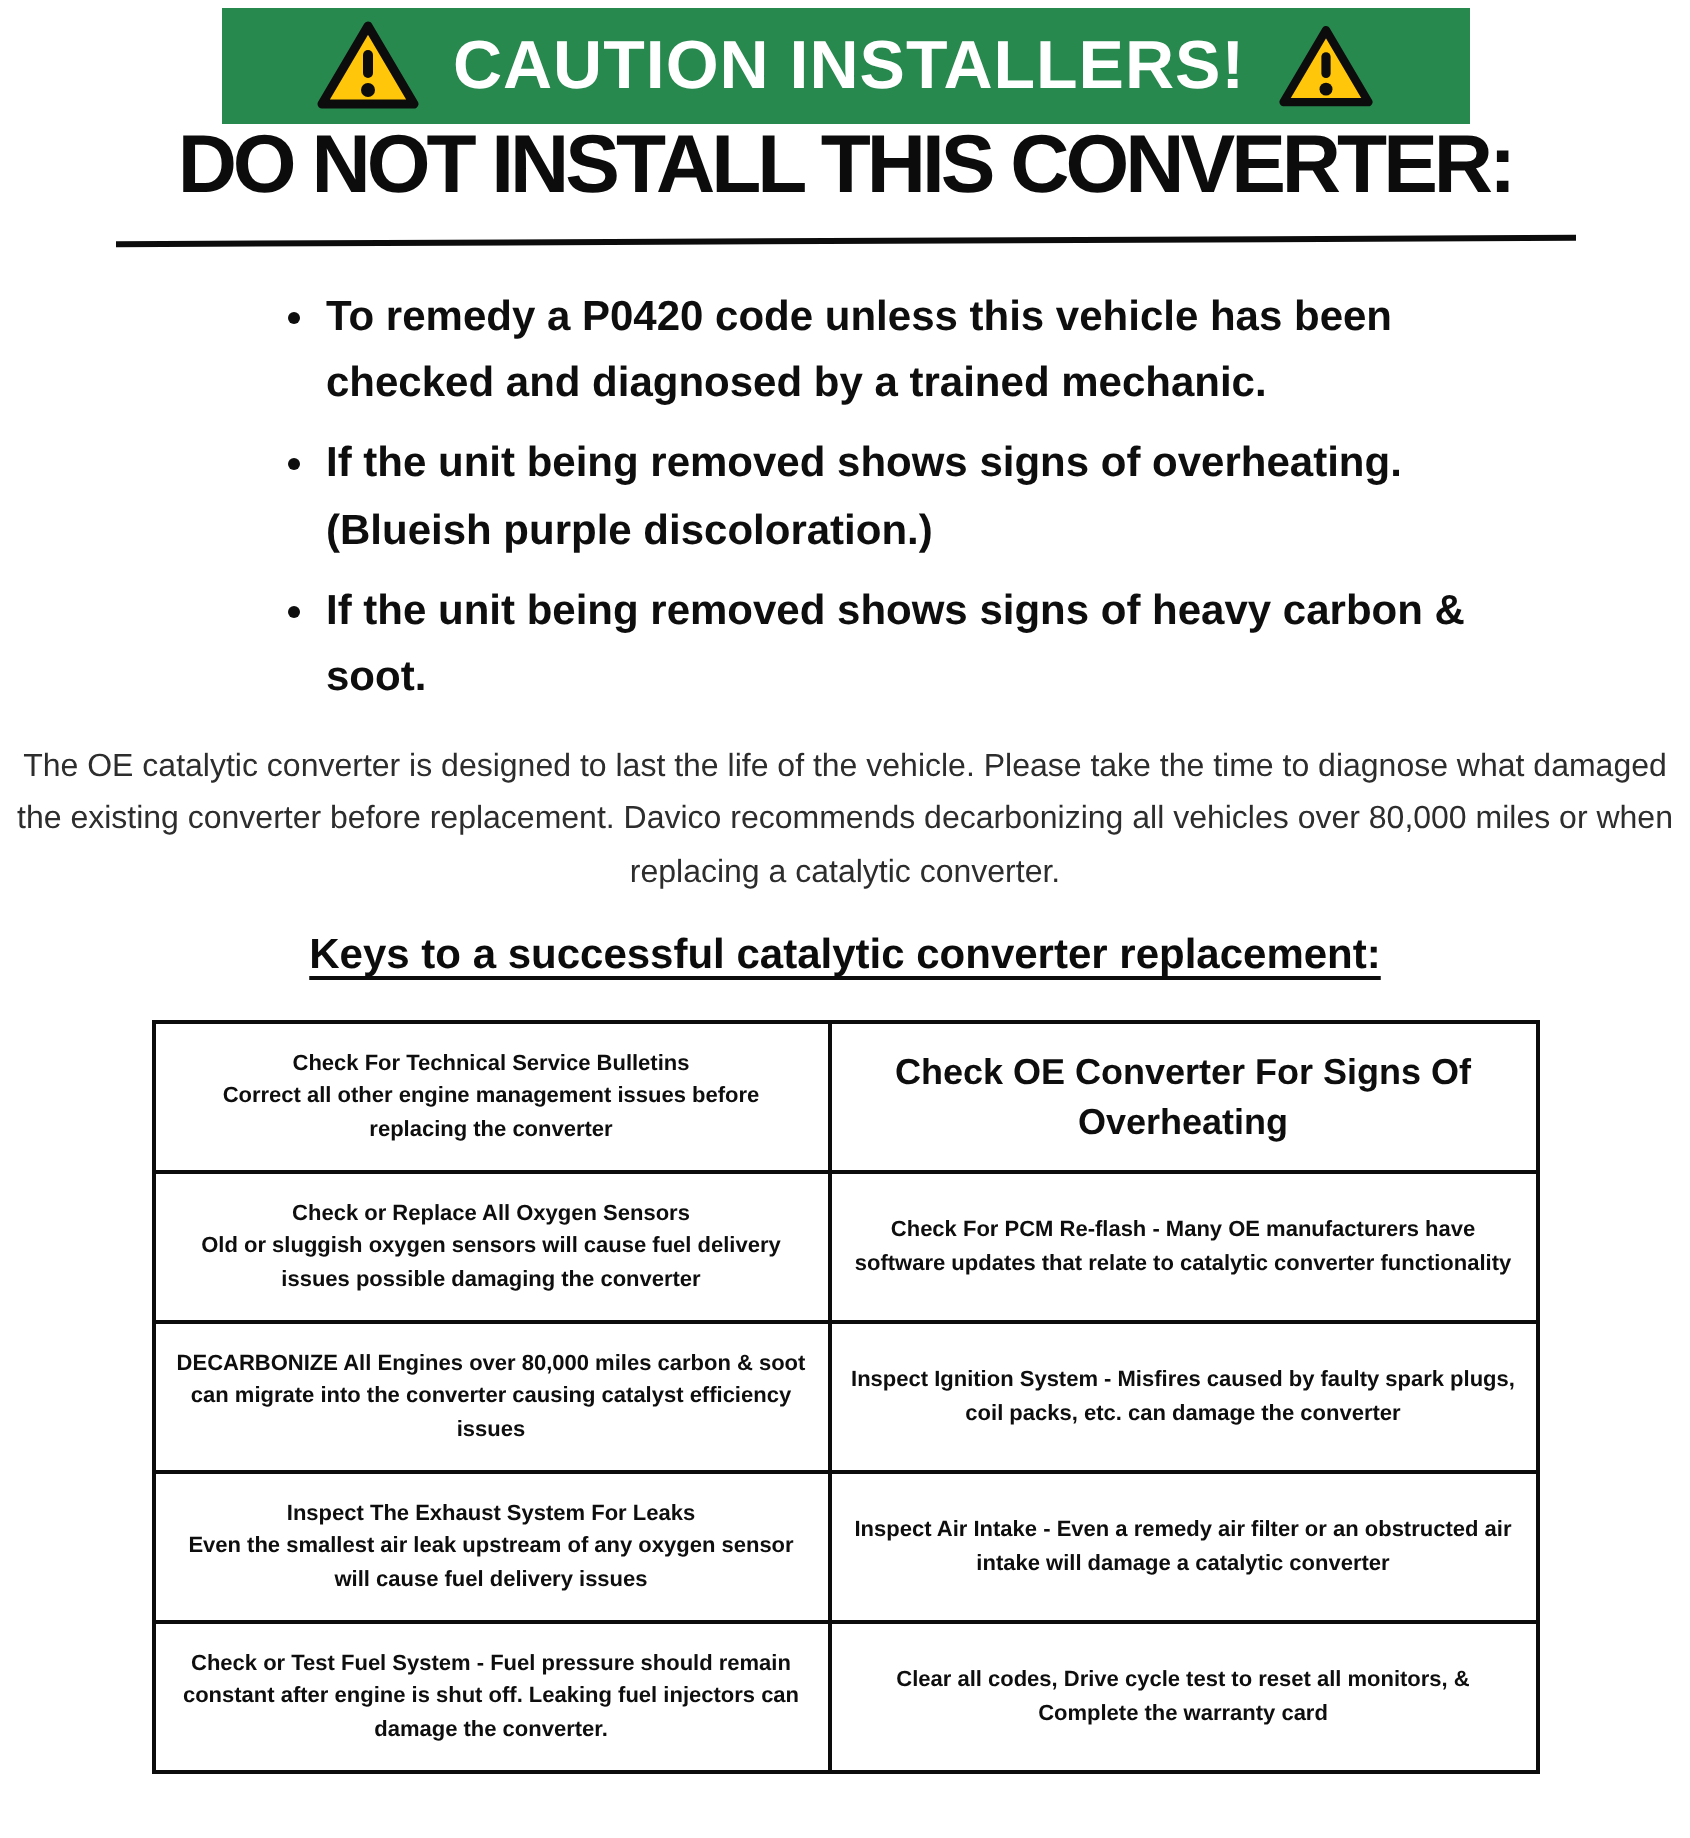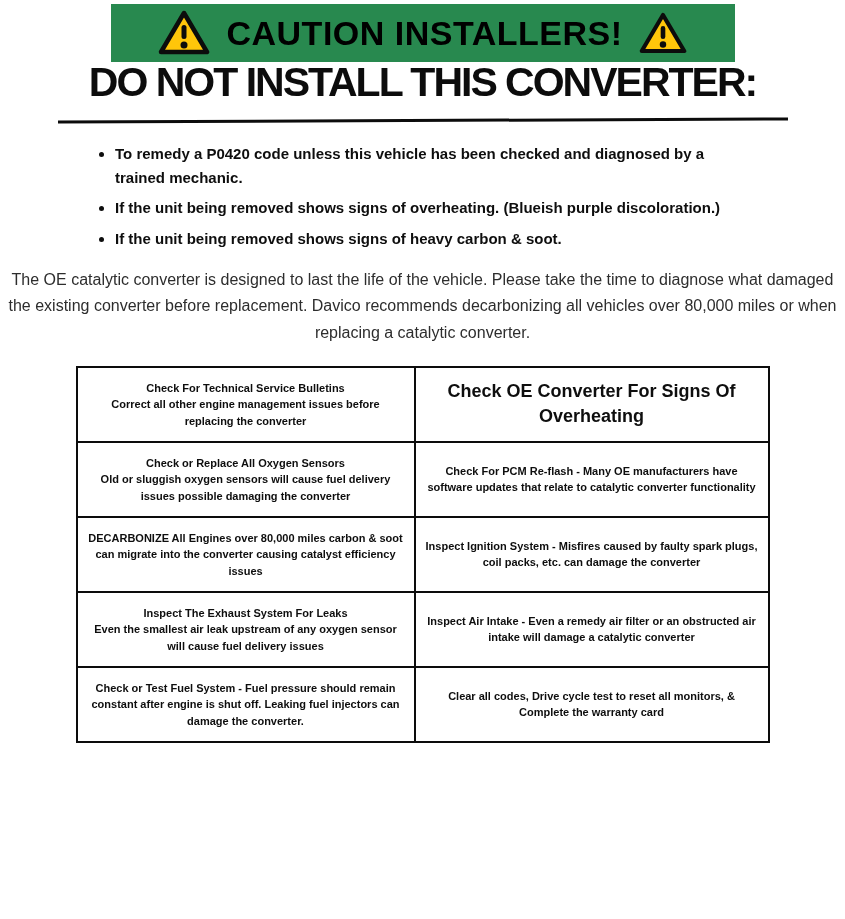--- a/index.html
+++ b/index.html
@@ -18,21 +18,21 @@
     width: 624px;
     height: 58px;
     margin: 4px auto 0 auto;
     background: #28894F;
     display: flex;
     align-items: center;
     justify-content: center;
     gap: 16px;
   }
   .banner-title {
-    color: #000000;
+    color: #ffffff;
     font-size: 34px;
     font-weight: 800;
     letter-spacing: 0.5px;
     white-space: nowrap;
   }
   .warn-svg { display: block; }
 
   
   .headline {
     text-align: center;
@@ -51,25 +51,26 @@
     margin: 16px auto 0 auto;
     transform: rotate(-0.25deg);
   }
 
   
   .bullets {
     margin: 20px 100px 0 115px;
     list-style: disc;
   }
   .bullets li {
-    font-size: 15px;
+    font-size: 21px;
     font-weight: 700;
     line-height: 1.58;
     margin-bottom: 7px;
     color: #0e0e0e;
+    margin-left: 48px;
   }
 
   
   .intro {
     margin: 16px auto 0 auto;
     width: 835px;
     text-align: center;
     font-size: 16px;
     font-weight: 400;
     color: #2d2d2d;
@@ -135,20 +136,21 @@
   <div class="divider"></div>
 
   <ul class="bullets">
     <li>To remedy a P0420 code unless this vehicle has been checked and diagnosed by a trained mechanic.</li>
     <li>If the unit being removed shows signs of overheating. (Blueish purple discoloration.)</li>
     <li>If the unit being removed shows signs of heavy carbon &amp; soot.</li>
   </ul>
 
   <p class="intro">The OE catalytic converter is designed to last the life of the vehicle. Please take the time to diagnose what damaged the existing converter before replacement. Davico recommends decarbonizing all vehicles over 80,000 miles or when replacing a catalytic converter.</p>
 
+  <h2 class="keys-heading">Keys to a successful catalytic converter replacement:</h2>
 
   <table class="checklist">
     <colgroup>
       <col class="left-col">
       <col class="right-col">
     </colgroup>
     <tbody>
       <tr>
         <td>Check For Technical Service Bulletins
 Correct all other engine management issues before replacing the converter</td>

